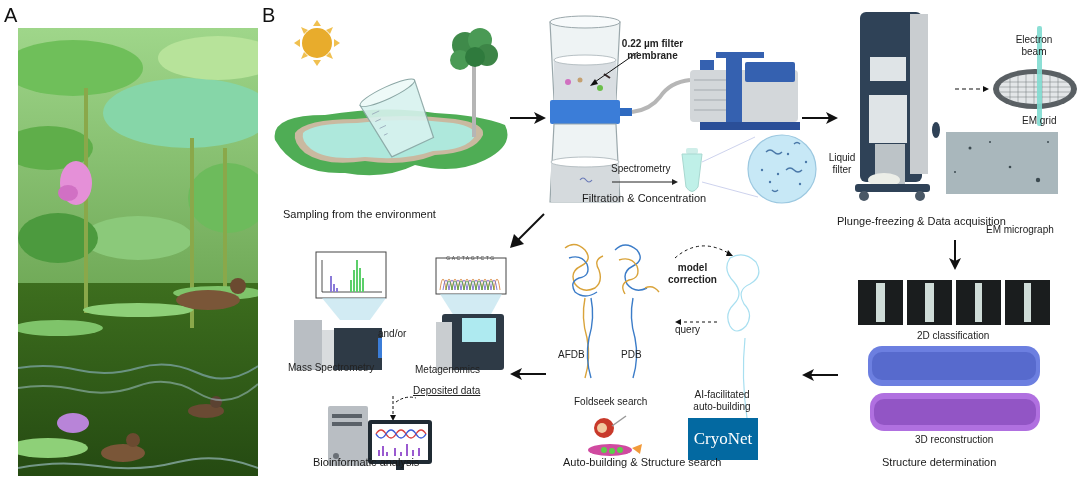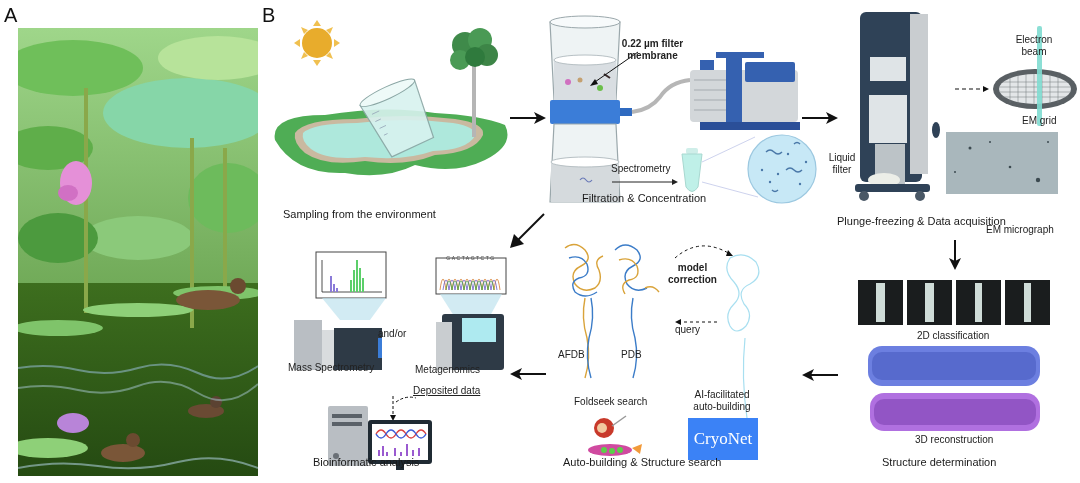--- a/index.html
+++ b/index.html
@@ -336,21 +336,21 @@
       <circle cx="22" cy="40" r="3"></circle>
       <circle cx="30" cy="41" r="3"></circle>
       <circle cx="38" cy="40" r="3"></circle>
     </g>
   <polygon points="50,38 60,34 58,44" fill="#f29a3a"></polygon>
   <circle cx="22" cy="18" r="10" fill="#c8392a"></circle>
   <circle cx="20" cy="18" r="5" fill="#f2c9a0"></circle>
   <path d="M30 16 L44 6" stroke="#999" stroke-width="1.5"></path>
 </svg>
 
-<div class="abs" style="left:688px;top:418px;width:70px;height:42px;background:#3b82f6;display:flex;align-items:center;justify-content:center;">
+<div class="abs" style="left:688px;top:418px;width:70px;height:42px;background:#0369a1;display:flex;align-items:center;justify-content:center;">
   <span style="font-family:'Liberation Serif', serif;font-size:17px;color:#ffffff;">CryoNet</span>
 </div>
 <div class="abs stage-title" style="left:563px;top:456px;">Auto-building &amp; Structure search</div>
 
 <svg width="40" height="16" style="left:508px;top:366px;">
   <line x1="10" y1="8" x2="38" y2="8" stroke="#111" stroke-width="2"></line>
   <polygon points="14,2 2,8 14,14 11,8" fill="#111"></polygon>
 </svg>
 
 <svg width="240" height="220" style="left:290px;top:250px;">

